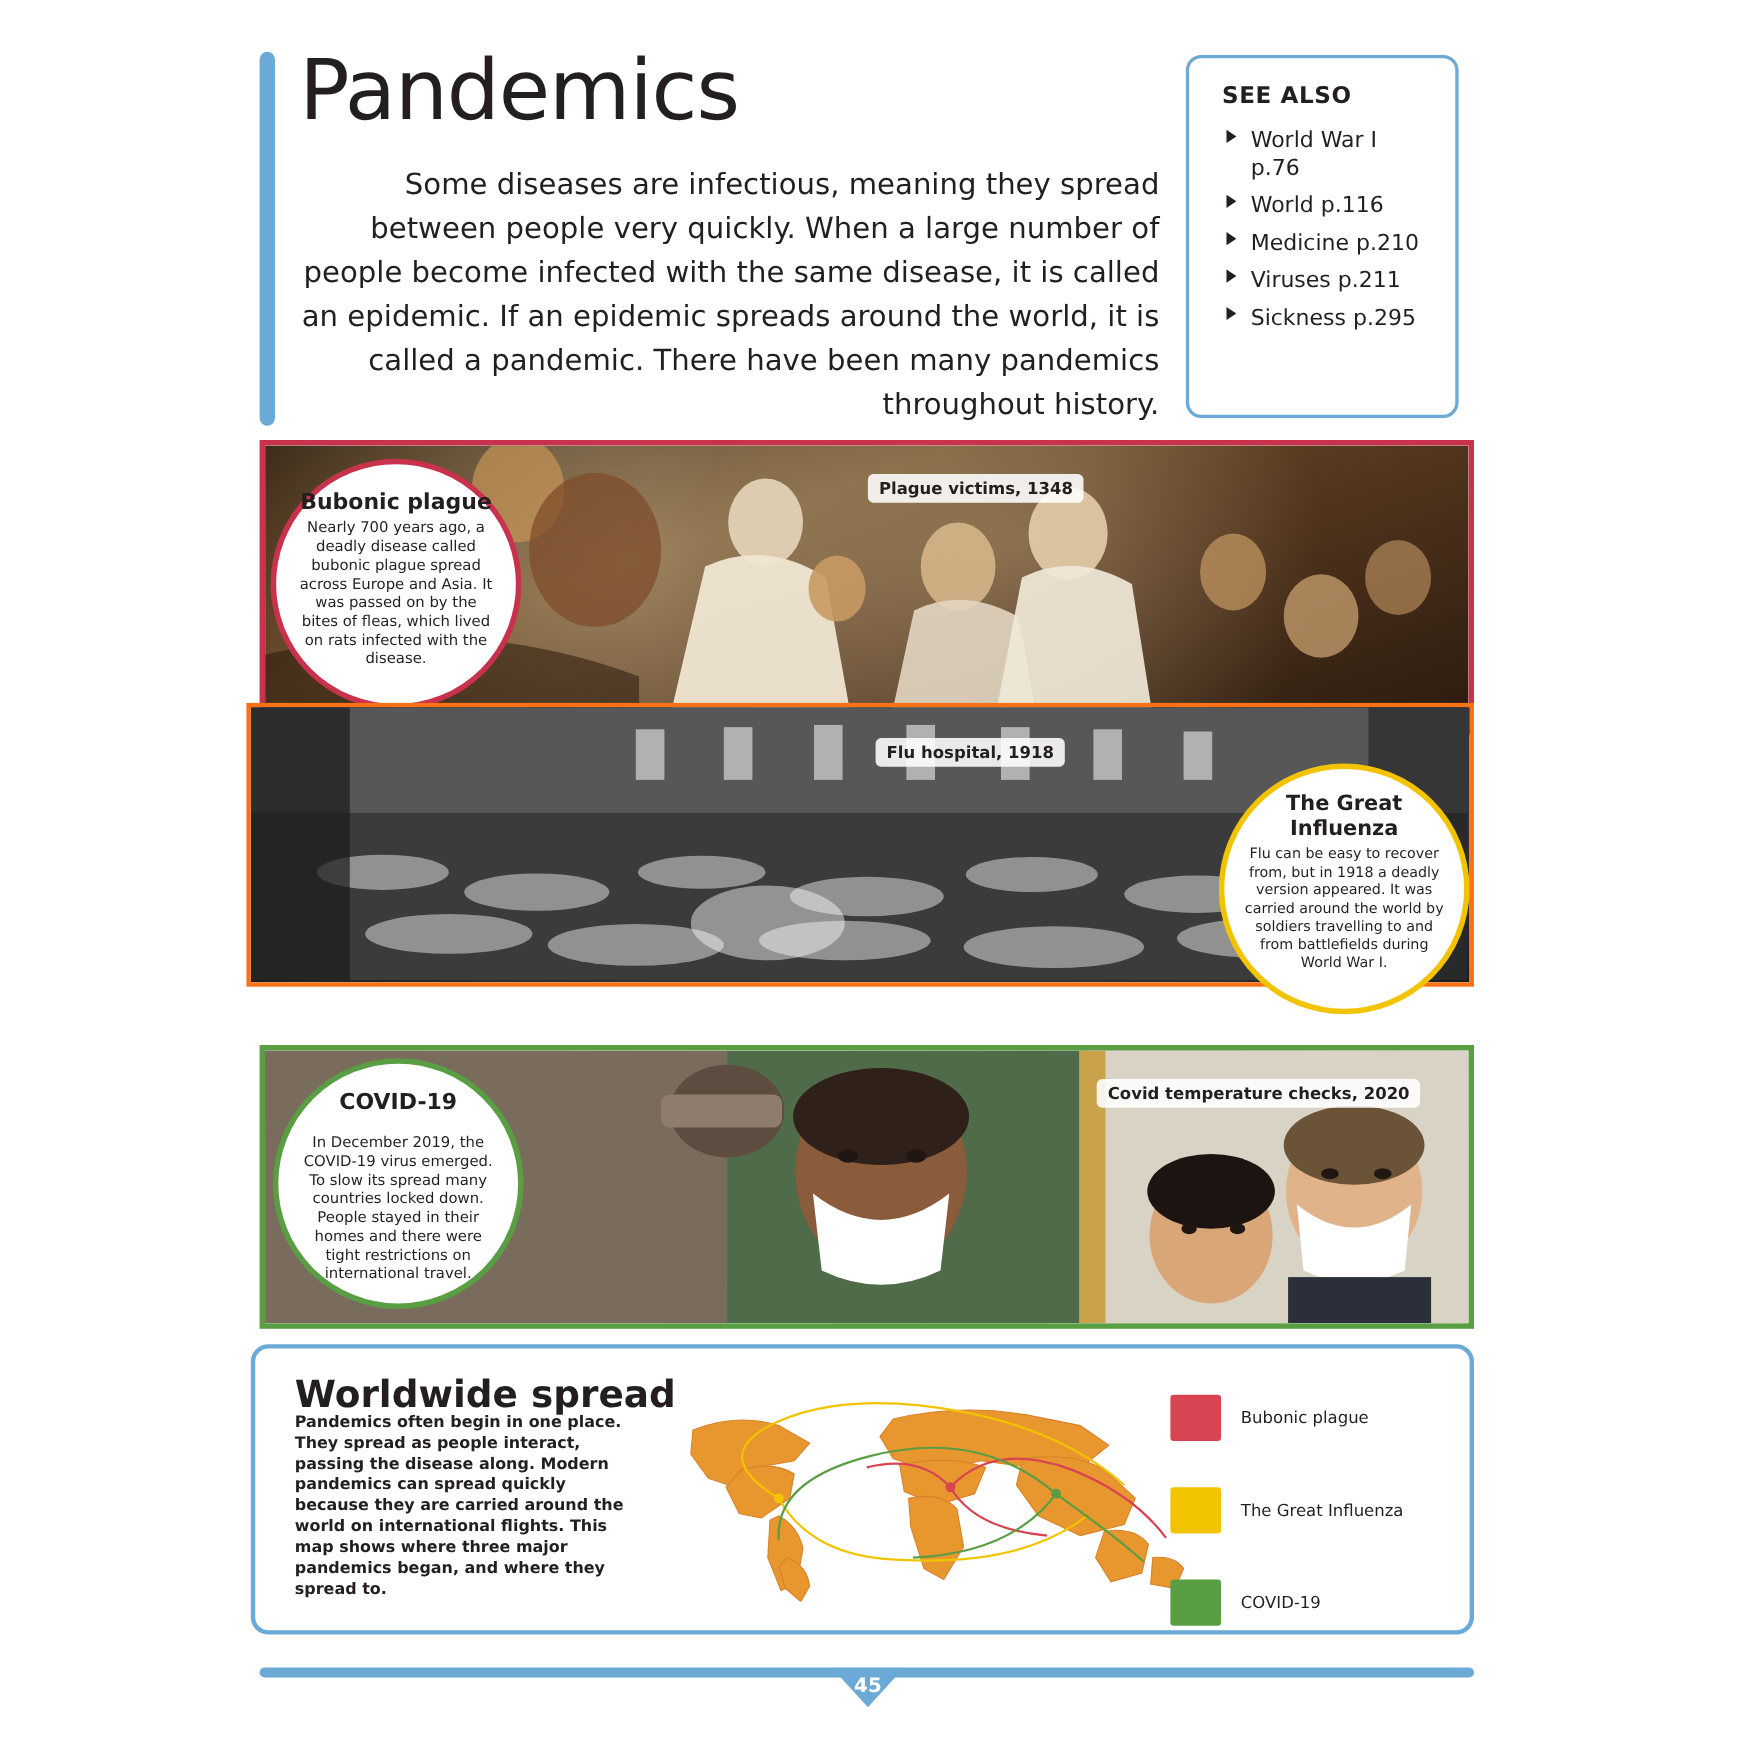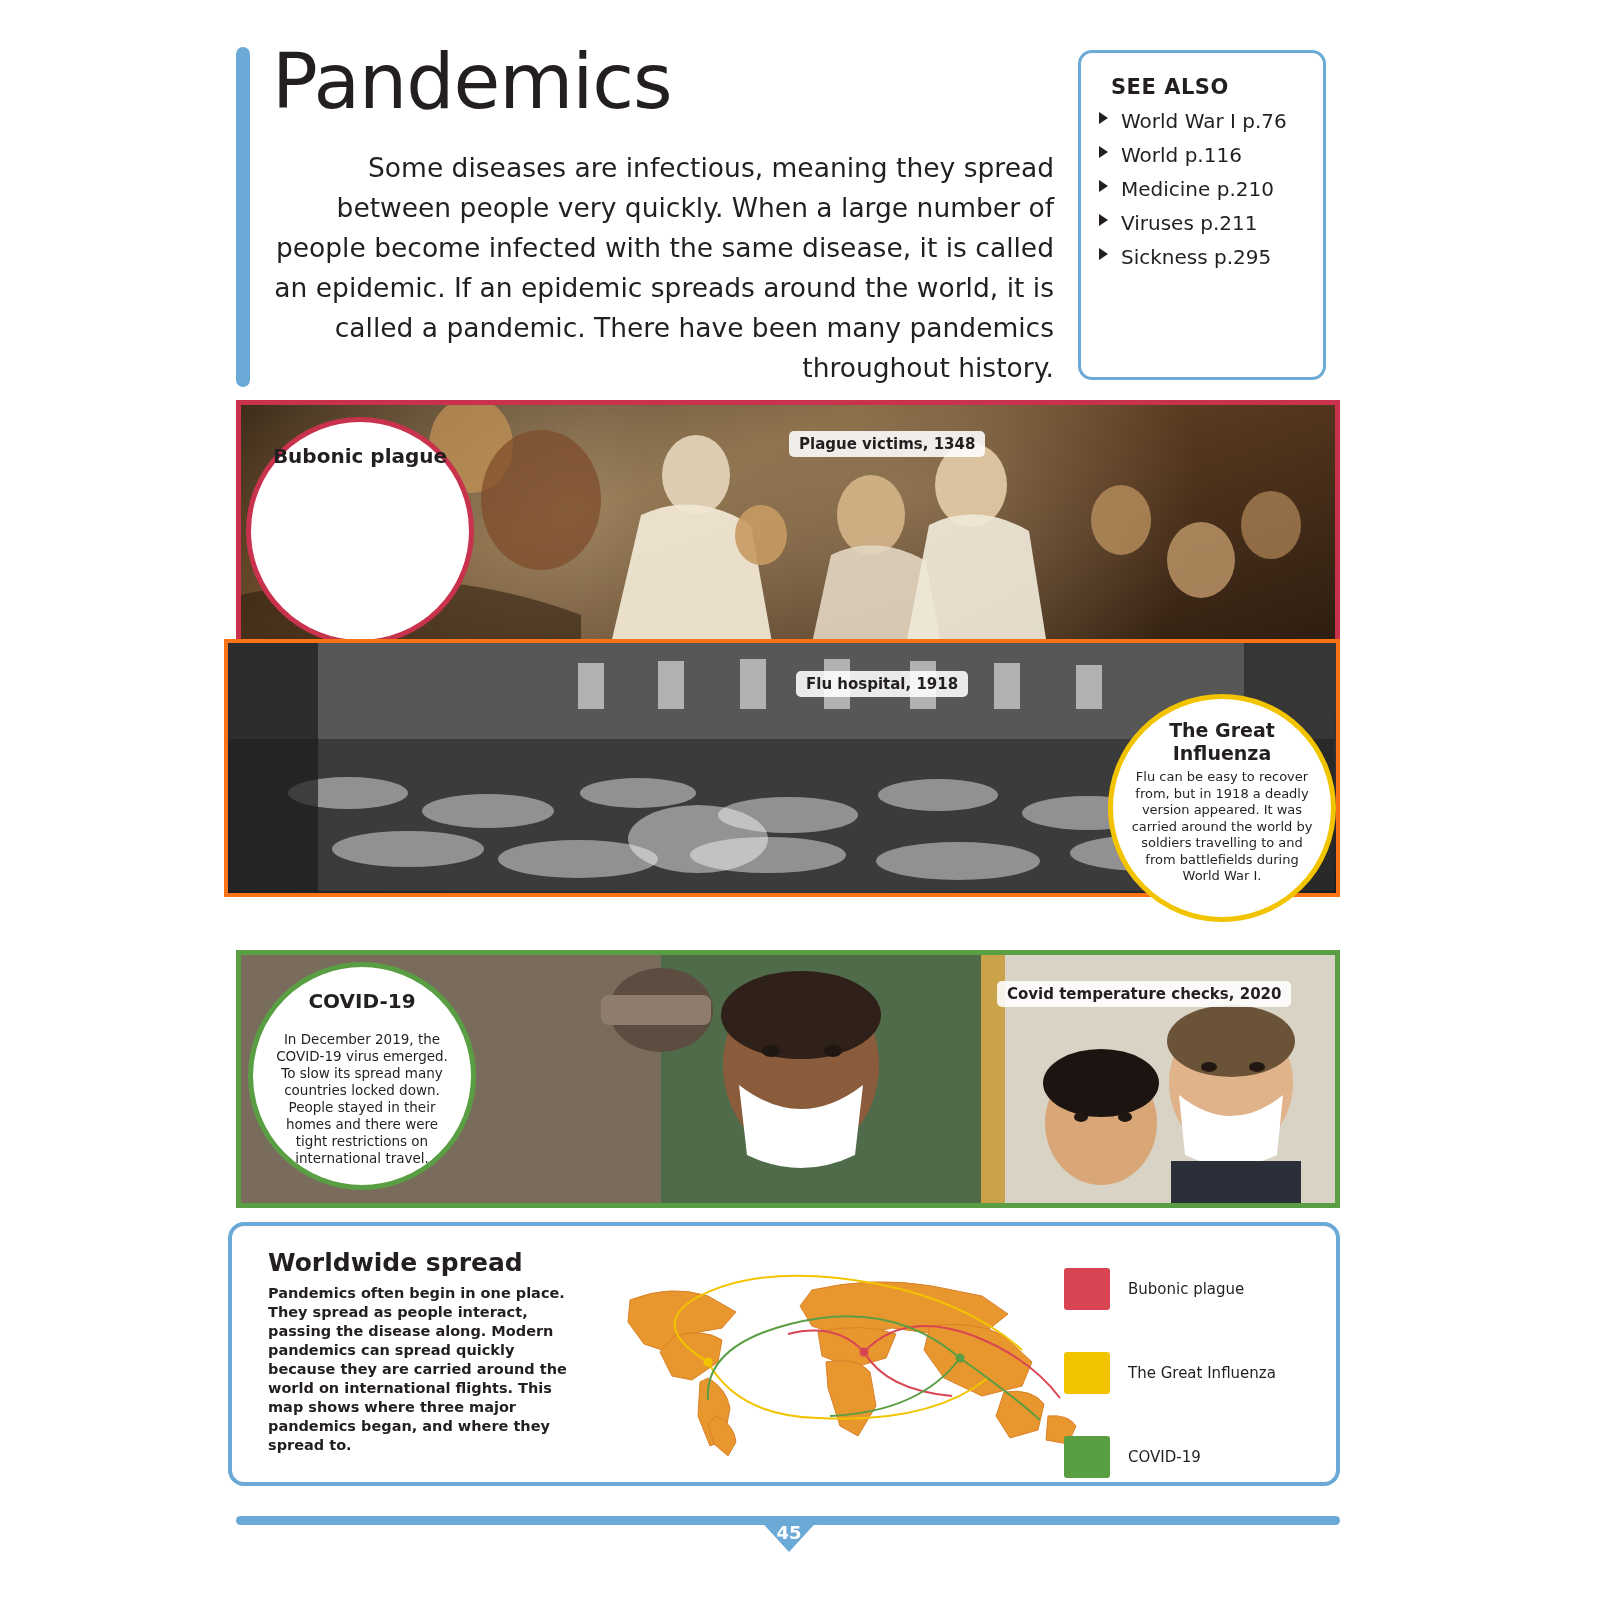--- a/index.html
+++ b/index.html
@@ -35,21 +35,21 @@
   .seealso{
     position:absolute;left:1078px;top:50px;width:248px;height:330px;
     border:3px solid #6ba9d6;border-radius:14px;
     background:#ffffff;
     box-sizing:border-box;
     padding:22px 14px 10px 18px;
   }
   .seealso h3{
     margin:0 0 10px 12px;font-size:21px;font-weight:700;letter-spacing:.5px;color:#231f20;
   }
-  .seealso ul{margin:0;padding:0;list-style:none;}
+  .seealso ul{margin:16px;padding:0;list-style:none;}
   .seealso li{
     position:relative;padding-left:22px;margin-bottom:9px;
     font-size:20px;line-height:25px;color:#231f20;
   }
   .seealso li .arr{
     position:absolute;left:0;top:3px;
     width:0;height:0;border-left:9px solid #231f20;
     border-top:6px solid transparent;border-bottom:6px solid transparent;
   }
 
@@ -95,21 +95,21 @@
 
   
   #panel3{left:236px;top:950px;width:1104px;height:258px;border:5px solid #5a9e43;}
   #p3img{background:linear-gradient(120deg,#6f6256 0%,#8d7f6f 22%,#b9a895 38%,#5b6e57 60%,#d8d2c4 100%);}
   #bub3{left:248px;top:962px;width:228px;height:228px;border:5px solid #5a9e43;padding:22px 18px;}
   #bub3 h4{font-size:20px;}
   #bub3 p{font-size:13.5px;line-height:17px;margin-top:18px;}
 
   
   #panel4{left:228px;top:1222px;width:1112px;height:264px;border:4px solid #6ba9d6;border-radius:16px;background:#fff;}
-  #panel4 h4{position:absolute;left:36px;top:22px;font-size:25px;font-weight:700;color:#231f20;margin:0;}
+  #panel4 h4{position:absolute;left:36px;top:22px;font-size:34px;font-weight:700;color:#231f20;margin:0;}
   #panel4 p.body{position:absolute;left:36px;top:58px;width:306px;margin:0;font-size:14.5px;line-height:19px;color:#231f20;font-weight:bold;}
   .legend{position:absolute;right:42px;top:42px;width:230px;}
   .legend-row{display:flex;align-items:center;margin-bottom:42px;}
   .legend-sw{width:46px;height:42px;border-radius:3px;margin-right:18px;}
   .legend-lb{font-size:15px;color:#231f20;}
 
   .mapwrap{position:absolute;left:380px;top:40px;width:480px;height:190px;}
 
   
   .foot-rule{position:absolute;left:236px;top:1516px;width:1104px;height:9px;background:#6ba9d6;border-radius:5px;}
@@ -157,20 +157,21 @@
         <ellipse cx="880" cy="115" rx="30" ry="35" fill="#b98f5c" opacity=".8"></ellipse>
         <ellipse cx="960" cy="155" rx="34" ry="38" fill="#caa070" opacity=".75"></ellipse>
         <ellipse cx="1030" cy="120" rx="30" ry="34" fill="#b3895a" opacity=".7"></ellipse>
         <path d="M0 190 q180 -40 340 20 l0 60 h-340z" fill="#2a1a0d" opacity=".55"></path>
       </svg>
     </div>
     <div class="caption-tag" style="left:548px;top:26px;">Plague victims, 1348</div>
   </div>
   <div class="bubble" id="bub1">
     <h4>Bubonic plague</h4>
+    <p>Nearly 700 years ago, a deadly disease called bubonic plague spread across Europe and Asia. It was passed on by the bites of fleas, which lived on rats infected with the disease.</p>
   </div>
 
   <div class="panel" id="panel2">
     <div class="photo" id="p2img">
       <svg width="1106" height="248" viewBox="0 0 1106 248" preserveAspectRatio="none">
         <rect x="0" y="0" width="1106" height="248" fill="#3b3b3b"></rect>
         <rect x="0" y="0" width="1106" height="96" fill="#575757"></rect>
         <g fill="#cfcfcf" opacity=".75">
           <rect x="350" y="20" width="26" height="46"></rect>
             <rect x="430" y="18" width="26" height="48"></rect>

